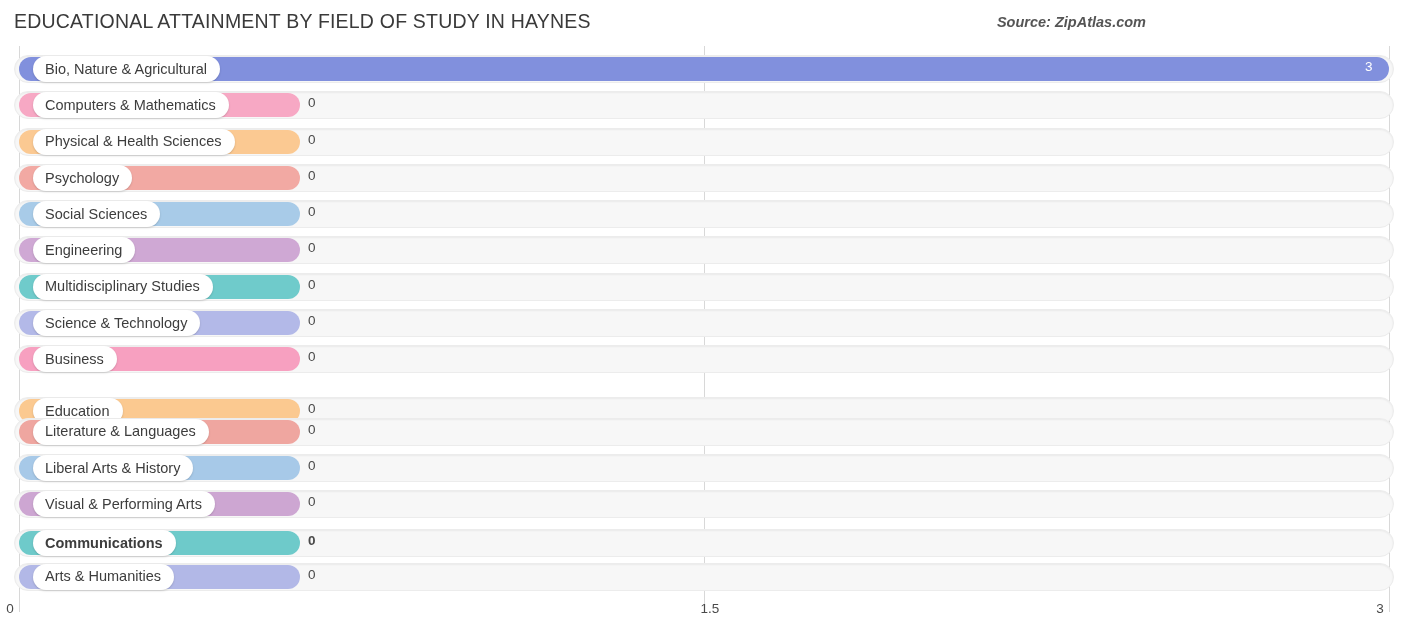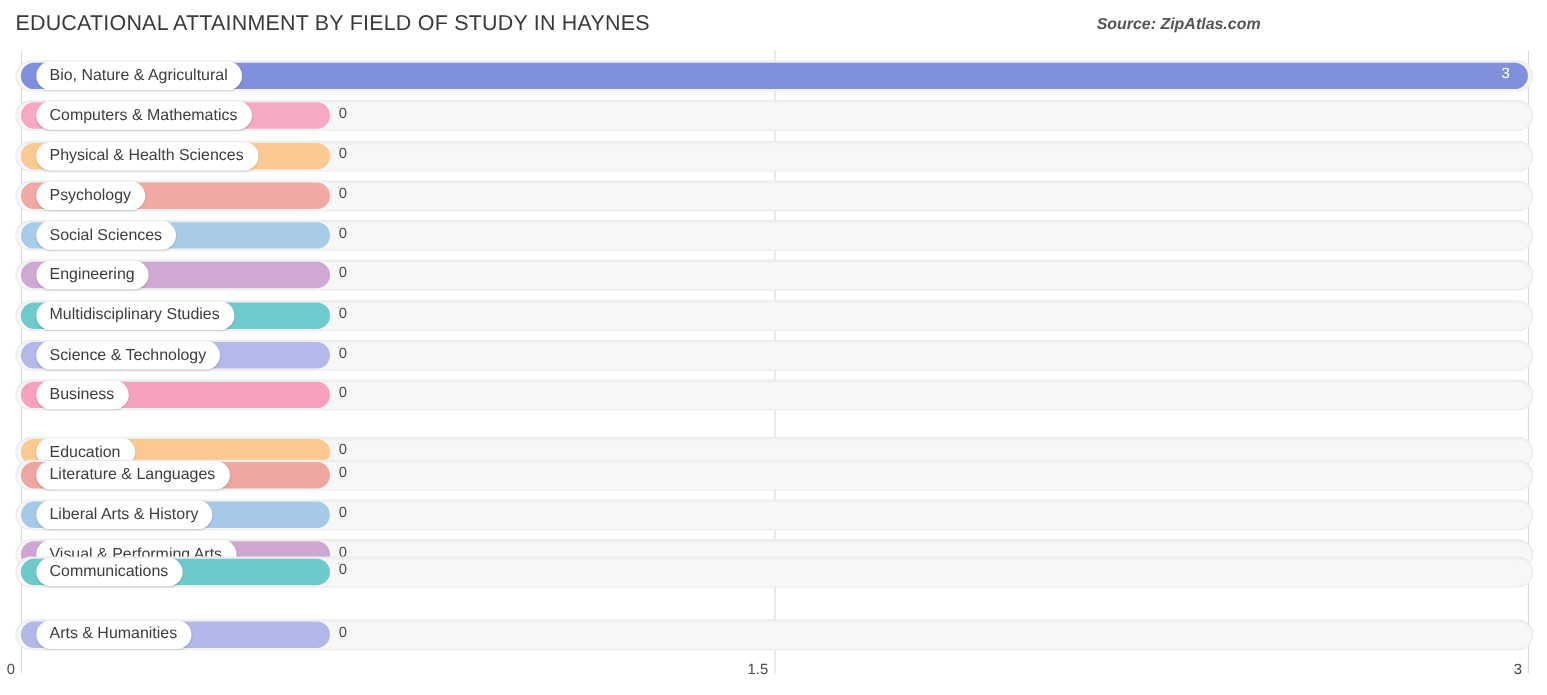--- a/index.html
+++ b/index.html
@@ -251,21 +251,21 @@
       <div class="value-out" style="left: 308px;">0</div>
     </div>
     <div class="row" style="top: 440px;">
       <div class="track"></div>
       <div class="bar" style="width: 281px; background: rgb(205, 166, 210);"></div>
       <div class="pill">
         <span class="pill-text">Visual &amp; Performing Arts</span>
       </div>
       <div class="value-out" style="left: 308px;">0</div>
     </div>
-    <div class="row" style="top: 456px;">
+    <div class="row" style="top: 479px; font-weight: bold;">
       <div class="track"></div>
       <div class="bar" style="width: 281px; background: rgb(110, 202, 202);"></div>
       <div class="pill">
         <span class="pill-text">Communications</span>
       </div>
       <div class="value-out" style="left: 308px;">0</div>
     </div>
     <div class="row" style="top: 512.5px;">
       <div class="track"></div>
       <div class="bar" style="width: 281px; background: rgb(178, 184, 231);"></div>
@@ -273,16 +273,16 @@
         <span class="pill-text">Arts &amp; Humanities</span>
       </div>
       <div class="value-out" style="left: 308px;">0</div>
     </div>
   </div>
 
 <div id="axis">
     <div class="tick-line" style="left: 19px;"></div>
     <div class="tick-label" style="left: 10px;">0</div>
     <div class="tick-line" style="left: 704px;"></div>
-    <div class="tick-label" style="left: 689px;">1.5</div>
+    <div class="tick-label" style="left: 710px;">1.5</div>
     <div class="tick-line" style="left: 1389px;"></div>
     <div class="tick-label" style="left: 1380px;">3</div>
   </div>
 
 </body></html>

